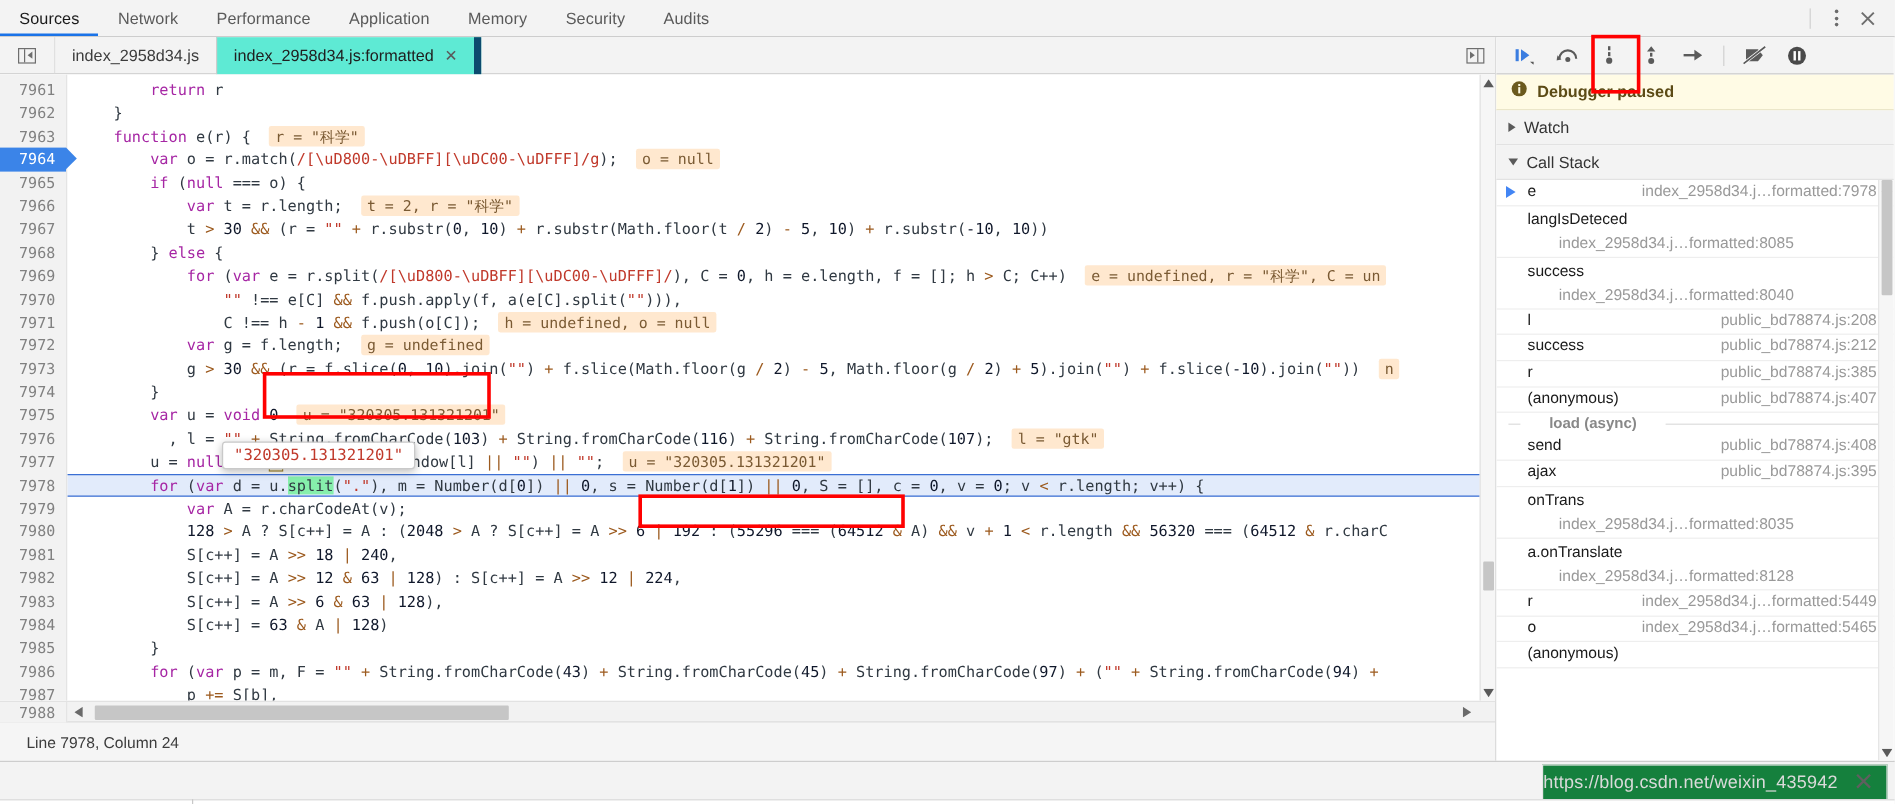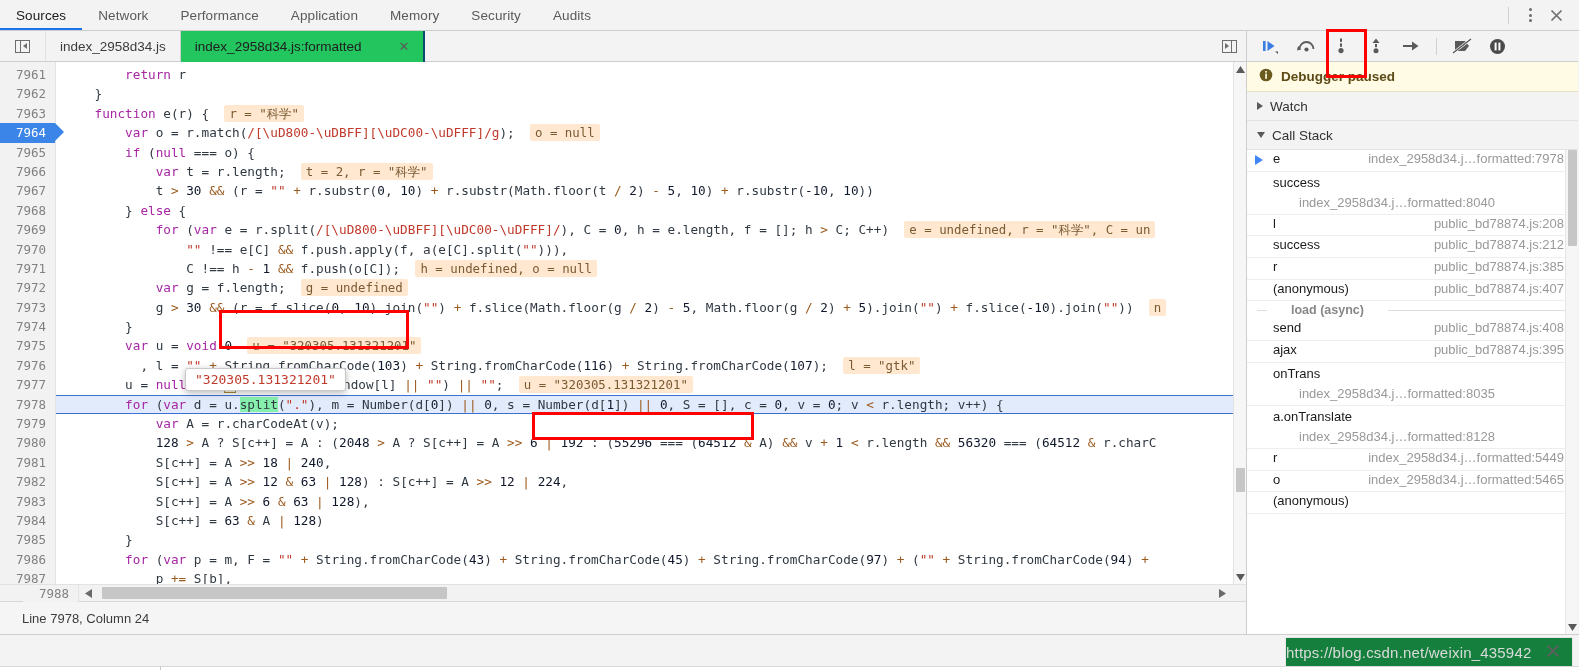--- a/index.html
+++ b/index.html
@@ -33,22 +33,22 @@
              display:flex; align-items:stretch; flex:0 0 auto; position:relative; }
   .navtoggle { width:46px; display:flex; align-items:center; justify-content:center;
                border-right:1px solid #e0e0e0; cursor:pointer; }
   .navtoggle .glyph { width:15px; height:13px; border:1.6px solid #6e6e6e; position:relative; }
   .navtoggle .glyph:before { content:""; position:absolute; left:0; top:0; bottom:0; width:4px;
                              border-right:1.6px solid #6e6e6e; }
   .navtoggle .glyph:after { content:""; position:absolute; left:6.5px; top:50%; margin-top:-3px;
      border-top:3px solid transparent; border-bottom:3px solid transparent; border-right:4px solid #6e6e6e; }
   .ftab { padding:0 14px; display:flex; align-items:center; font-size:13.5px; color:#3c3c3c;
           cursor:pointer; }
-  .ftab.active { background:#22c55e; border-left:1px solid #cdcdcd; border-right:2px solid #0c4a6e;
-                 margin-bottom:-1px; color:#202020;gap:28px; }
+  .ftab.active { background:#5eead4; border-left:1px solid #cdcdcd; border-right:6px solid #0c4a6e;
+                 margin-bottom:-1px; color:#202020; }
   .ftab .close { margin-left:9px; color:#5a5a5a; font-size:13px; line-height:1; }
   .filebar .endbtn { margin-left:auto; width:34px; display:flex; align-items:center;
                      justify-content:center; cursor:pointer; }
   .filebar .endbtn .g { width:15px; height:13px; border:1.6px solid #6e6e6e; position:relative; }
   .filebar .endbtn .g:before { content:""; position:absolute; right:0; top:0; bottom:0; width:4px;
                                border-left:1.6px solid #6e6e6e; }
   .filebar .endbtn .g:after { content:""; position:absolute; right:6.5px; top:50%; margin-top:-3px;
      border-top:3px solid transparent; border-bottom:3px solid transparent; border-left:4px solid #6e6e6e; }
 
   
@@ -82,21 +82,21 @@
   .popup { position:absolute; background:#fff; border:1px solid #c9c9c9; border-radius:3px;
            box-shadow:0 2px 7px rgba(0,0,0,.28); padding:3px 9px; font-family:"DejaVu Sans Mono", monospace;
            font-size:13px; color:#c0392b; white-space:nowrap; z-index:20; }
   .redbox { position:absolute; border:3px solid #ff0000; z-index:25; pointer-events:none; }
 
   .vscroll { position:absolute; right:0; top:0; bottom:0; width:13px; background:#f6f6f6;
              border-left:1px solid #e2e2e2; z-index:6; }
   .vscroll .arr { height:14px; display:flex; align-items:center; justify-content:center; }
   .vscroll .thumb { position:absolute; left:2px; width:9px; background:#c6c6c6; border-radius:1px; }
   .hscrollrow { height:17px; background:#f2f2f2; border-top:1px solid #e2e2e2; display:flex;
-                align-items:center; flex:0 0 auto; position:relative;padding-left:23px; }
+                align-items:flex-start; flex:0 0 auto; position:relative; }
   .hscrollrow .hgut { width:56px; flex:0 0 56px; background:#f2f2f2; border-right:1px solid #e4e4e4;
       font-family:"DejaVu Sans Mono", monospace; font-size:12.5px; color:#818181; text-align:right;
       padding-right:9px; line-height:17px; }
   .htrack { flex:1 1 auto; position:relative; height:17px; display:flex; align-items:center; }
   .hthumb { position:absolute; left:23px; height:12px; width:345px; background:#c6c6c6; border-radius:1px; }
   .statusbar { height:33px; background:#f5f5f5; border-top:1px solid #d8d8d8; display:flex;
                align-items:center; padding-left:22px; font-size:13px; color:#3c3c3c; flex:0 0 auto; }
 
   
   .debug { width:331px; flex:0 0 331px; display:flex; flex-direction:column; background:#fff;
@@ -391,20 +391,24 @@
       </div>
 
       <div class="stack">
 
         <div class="frame">
           <span class="marker"></span>
           <span class="fname">e</span>
           <span class="floc">index_2958d34.j…formatted:7978</span>
         </div>
 
+        <div class="frame wrapped">
+          <span class="fname">langIsDeteced</span>
+          <span class="floc">index_2958d34.j…formatted:8085</span>
+        </div>
 
         <div class="frame wrapped">
           <span class="fname">success</span>
           <span class="floc">index_2958d34.j…formatted:8040</span>
         </div>
 
         <div class="frame">
           <span class="fname">l</span>
           <span class="floc">public_bd78874.js:208</span>
         </div>

